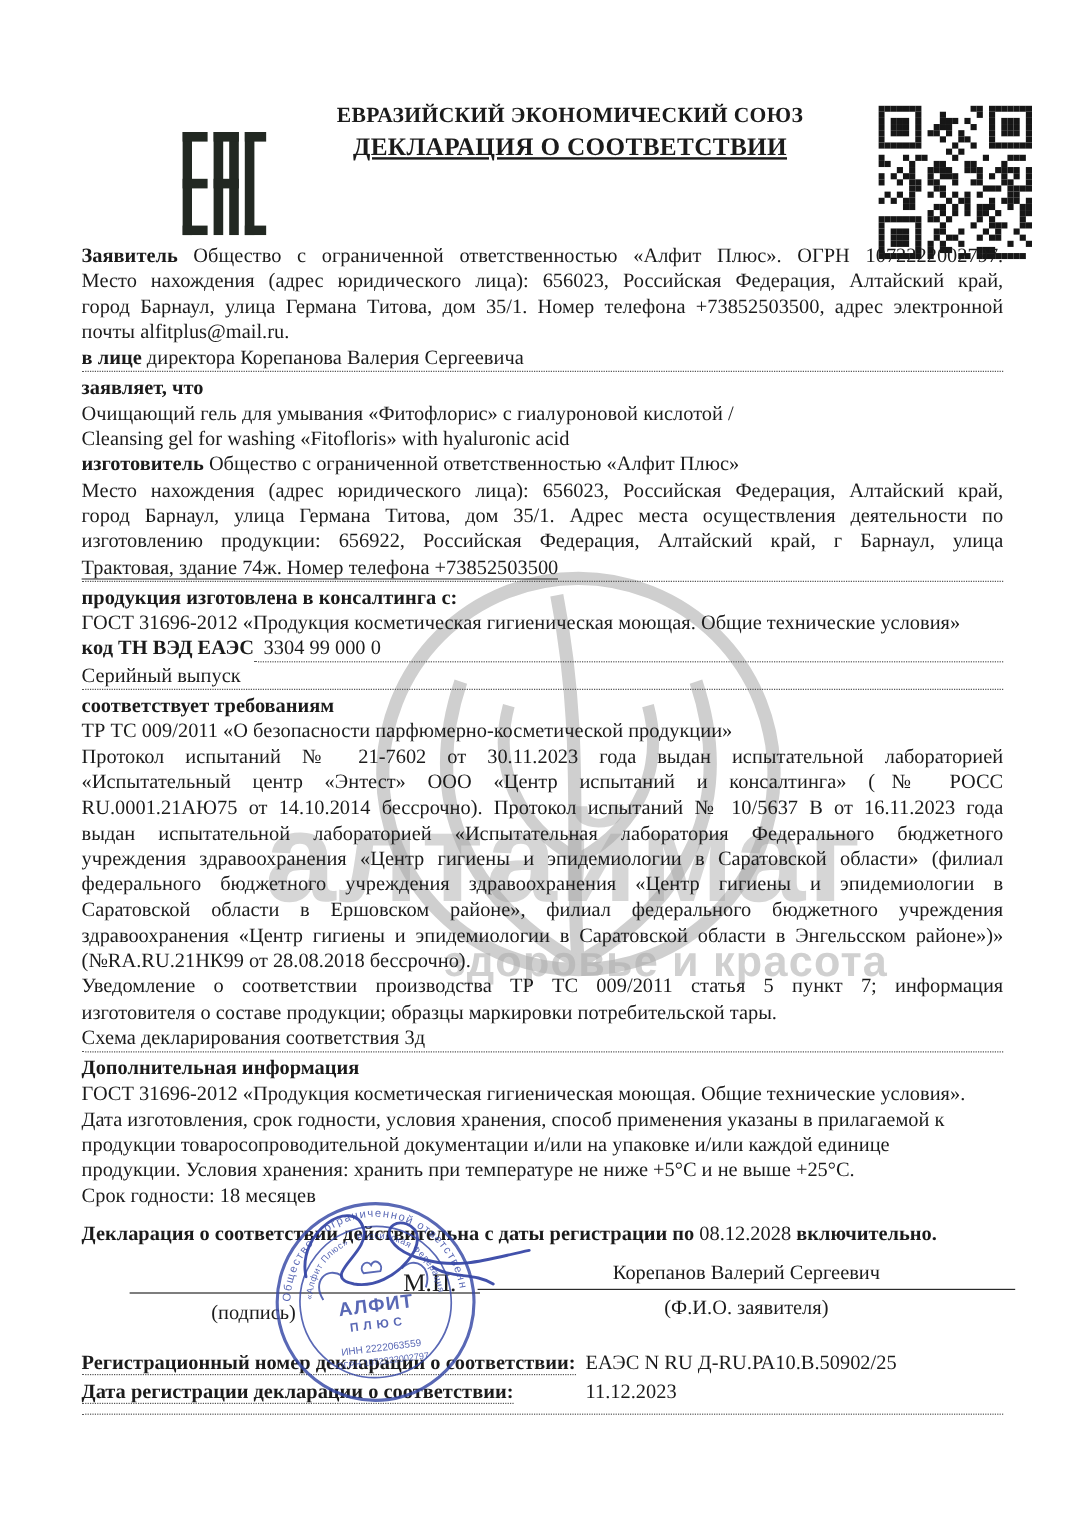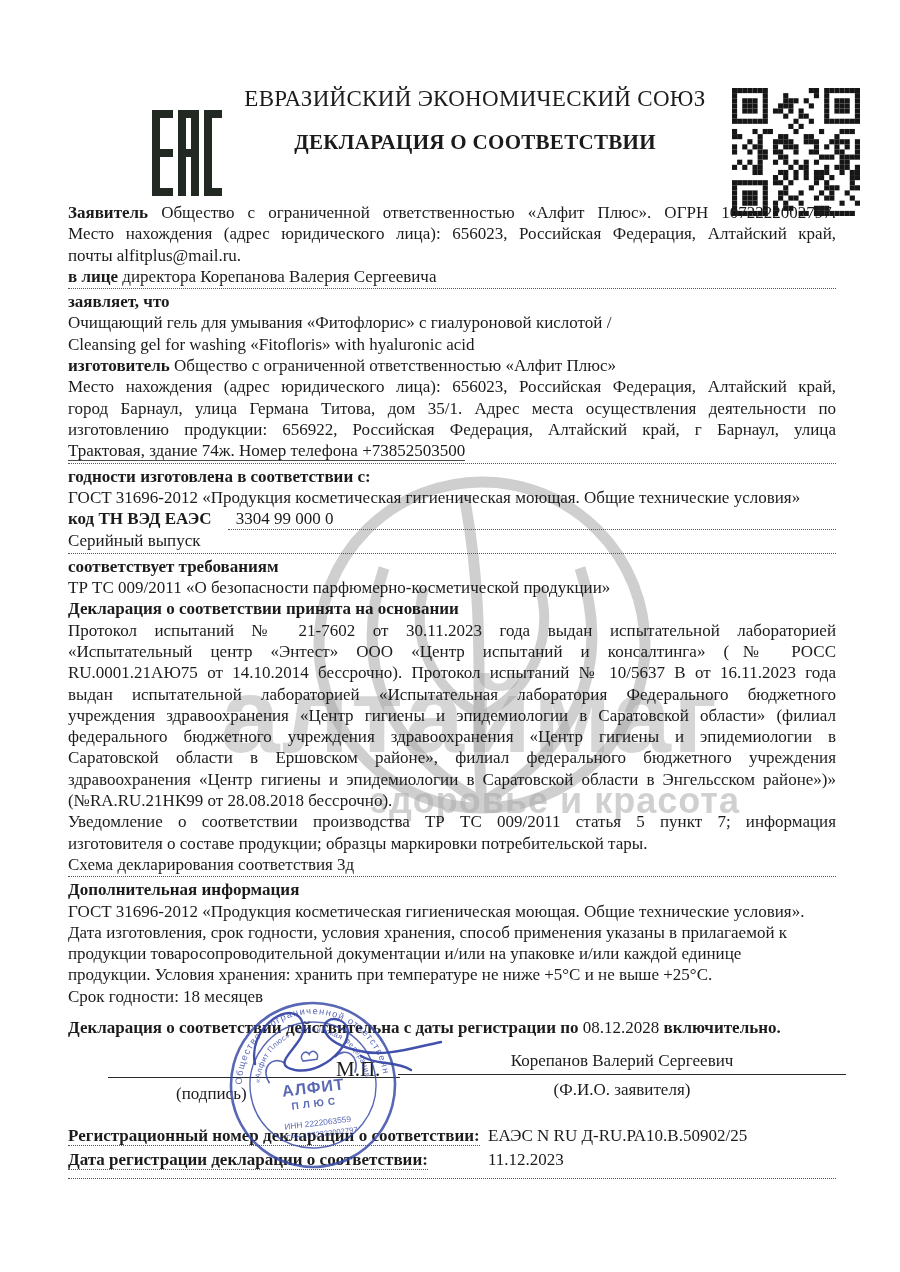--- a/index.html
+++ b/index.html
@@ -1,41 +1,41 @@
 <!DOCTYPE html>
 <html><head>
 <meta charset="utf-8">
 <style>
   html,body{margin:0;padding:0;background:#ddd;}
   .page{position:relative;width:900px;height:1272px;background:#fff;overflow:hidden;
         font-family:"Liberation Serif",serif;color:#1b1b1b;}
   
   .hdr-titles{position:absolute;left:190px;top:86px;width:570px;text-align:center;z-index:1;}
-  .hdr-t1{font-size:23px;font-weight:normal;letter-spacing:.3px;}
-  .hdr-t2{font-size:21px;font-weight:bold;letter-spacing:.3px;margin-top:18px;}
+  .hdr-t1{font-size:18px;font-weight:bold;letter-spacing:.3px;}
+  .hdr-t2{font-size:21px;font-weight:bold;letter-spacing:.3px;margin-top:3px;text-decoration:underline;}
   .eac{position:absolute;left:152px;top:110px;z-index:1;}
   .qr{position:absolute;left:732px;top:88px;z-index:1;}
   
   .wm{position:absolute;z-index:0;}
   .wm-brand{left:100px;top:662px;width:740px;text-align:center;
             font-family:"Liberation Sans",sans-serif;font-weight:bold;font-size:106px;
             line-height:1;color:#a5a5a5;opacity:.45;letter-spacing:2px;}
   .wm-tag{left:170px;top:780px;width:570px;text-align:right;
           font-family:"Liberation Sans",sans-serif;font-weight:bold;font-size:36px;
           color:#ababab;opacity:.55;letter-spacing:1px;}
   
   .content{position:absolute;left:68px;top:202px;width:768px;z-index:1;
            font-size:17px;line-height:21.3px;}
   .jline{text-align:justify;}
   .j{text-align-last:justify;}
   b{font-weight:bold;}
   .rb{border-bottom:1.6px dotted #555;padding-bottom:1px;margin-bottom:2px;}
   .ul-text{border-bottom:1.4px solid #4a4a4a;}
   .tnved{display:flex;align-items:baseline;}
-  .tnved-val{flex:1;margin-left:16px;padding-left:8px;border-bottom:1.6px dotted #555;}
+  .tnved-val{flex:1;padding-left:8px;border-bottom:1.6px dotted #555;}
   
   .sigblock{position:relative;height:60px;margin-top:12px;}
   .sig-line-left{position:absolute;left:40px;top:27px;width:292px;border-top:1.8px solid #2a2a2a;}
   .podpis{position:absolute;left:108px;top:33px;font-size:17px;}
   .mp{position:absolute;left:268px;top:9px;font-size:21px;}
   .sig-right{position:absolute;left:330px;top:0;width:448px;text-align:center;}
   .fio-rule{border-top:1.6px solid #2a2a2a;margin-top:2px;}
   .fio-label{font-size:17px;margin-top:4px;}
   .stamp{position:absolute;left:150px;top:-60px;opacity:.82;transform:rotate(-7deg);z-index:2;}
   .autograph{position:absolute;left:175px;top:-58px;opacity:.9;z-index:2;}
@@ -368,20 +368,21 @@
       <rect x="115" y="120" width="5" height="5" fill="#161616"></rect>
     </svg>
 
   <div class="content">
 
     <div class="jline j">
       <b>Заявитель</b>
       <span>Общество с ограниченной ответственностью «Алфит Плюс». ОГРН 1072222002797.</span>
     </div>
     <div class="jline j">Место нахождения (адрес юридического лица): 656023, Российская Федерация, Алтайский край,</div>
+    <div class="jline j">город Барнаул, улица Германа Титова, дом 35/1. Номер телефона +73852503500, адрес электронной</div>
     <div class="jline">почты alfitplus@mail.ru.</div>
 
     <div class="rb">
       <b>в лице</b>
       <span>директора Корепанова Валерия Сергеевича</span>
     </div>
 
     <div><b>заявляет, что</b></div>
 
     <div>Очищающий гель для умывания «Фитофлорис» с гиалуроновой кислотой /</div>
@@ -392,33 +393,32 @@
       <span>Общество с ограниченной ответственностью «Алфит Плюс»</span>
     </div>
 
     <div class="jline j">Место нахождения (адрес юридического лица): 656023, Российская Федерация, Алтайский край,</div>
     <div class="jline j">город Барнаул, улица Германа Титова, дом 35/1. Адрес места осуществления деятельности по</div>
     <div class="jline j">изготовлению продукции: 656922, Российская Федерация, Алтайский край, г Барнаул, улица</div>
     <div class="jline rb">
       <span class="ul-text">Трактовая, здание 74ж. Номер телефона +73852503500</span>
     </div>
 
-    <div><b>годности изготовлена в соответствии с:</b></div>
+    <div><b>продукция изготовлена в консалтинга с:</b></div>
     <div>ГОСТ 31696-2012 «Продукция косметическая гигиеническая моющая. Общие технические условия»</div>
 
     <div class="tnved">
       <b>код ТН ВЭД ЕАЭС</b>
       <span class="tnved-val">3304 99 000 0</span>
     </div>
 
     <div class="rb">Серийный выпуск</div>
 
     <div><b>соответствует требованиям</b></div>
     <div>ТР ТС 009/2011 «О безопасности парфюмерно-косметической продукции»</div>
-    <div><b>Декларация о соответствии принята на основании</b></div>
 
     <div class="jline j">Протокол испытаний № 21-7602 от 30.11.2023 года выдан испытательной лабораторией</div>
     <div class="jline j">«Испытательный центр «Энтест» ООО «Центр испытаний и консалтинга» (№ РОСС</div>
     <div class="jline j">RU.0001.21АЮ75 от 14.10.2014 бессрочно). Протокол испытаний № 10/5637 В от 16.11.2023 года</div>
     <div class="jline j">выдан испытательной лабораторией «Испытательная лаборатория Федерального бюджетного</div>
     <div class="jline j">учреждения здравоохранения «Центр гигиены и эпидемиологии в Саратовской области» (филиал</div>
     <div class="jline j">федерального бюджетного учреждения здравоохранения «Центр гигиены и эпидемиологии в</div>
     <div class="jline j">Саратовской области в Ершовском районе», филиал федерального бюджетного учреждения</div>
     <div class="jline j">здравоохранения «Центр гигиены и эпидемиологии в Саратовской области в Энгельсском районе»)»</div>
     <div class="jline">(№RA.RU.21НК99 от 28.08.2018 бессрочно).</div>

